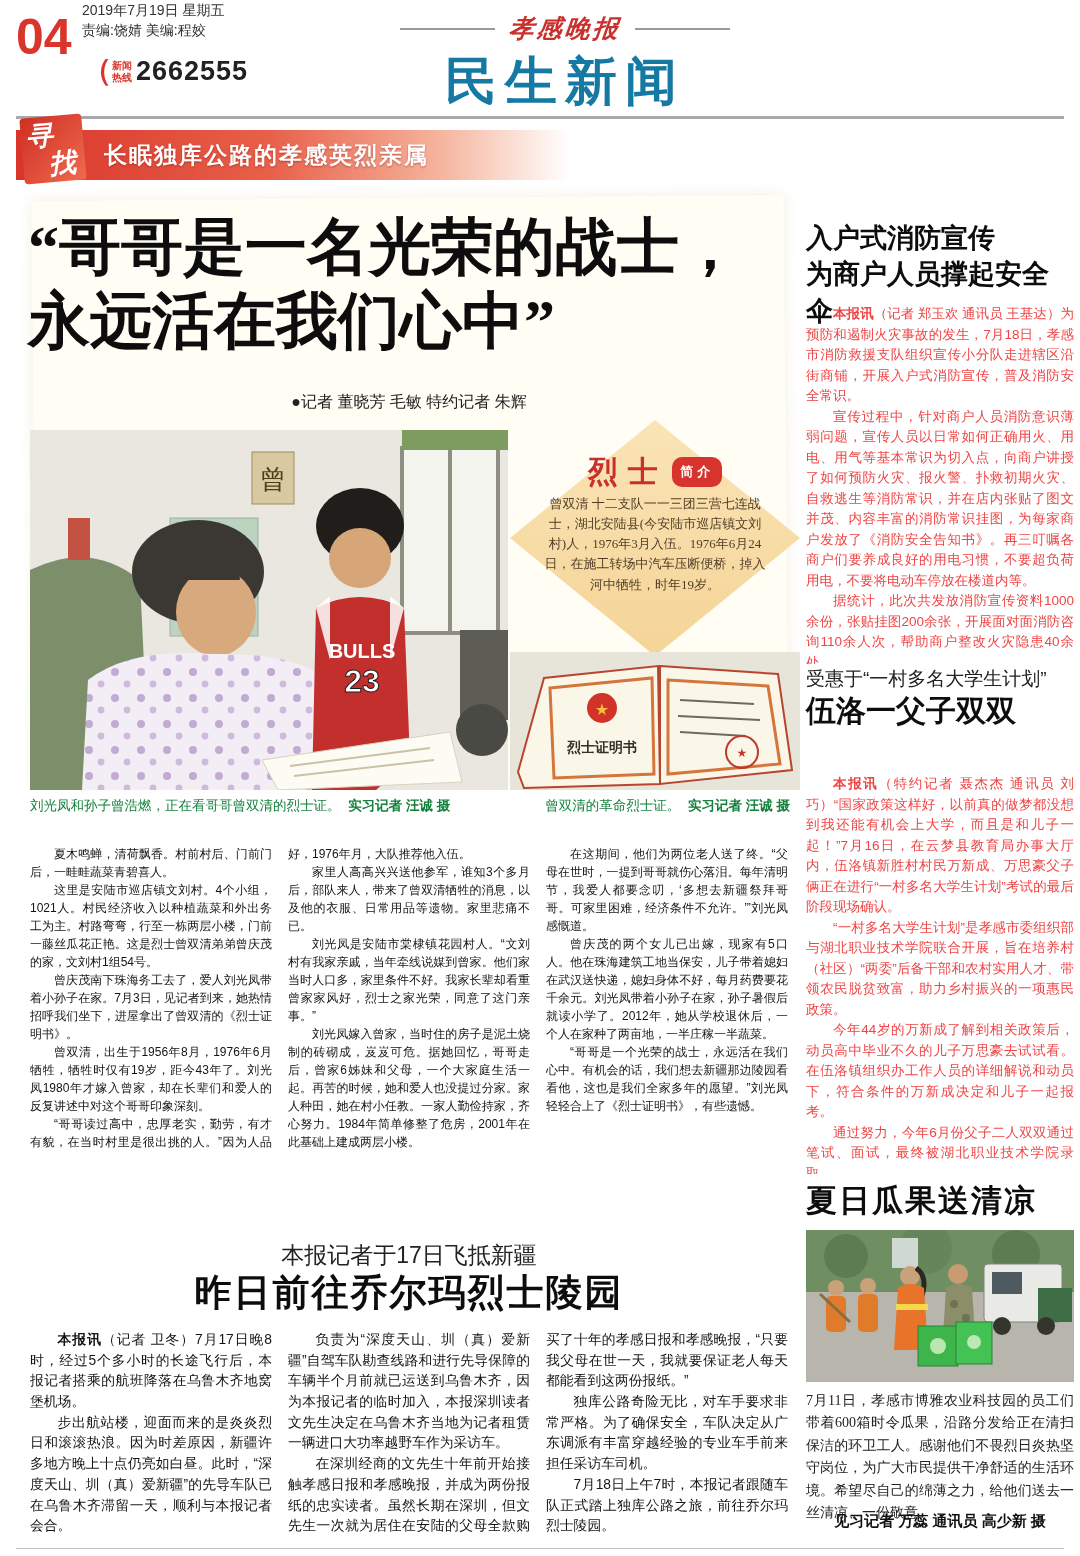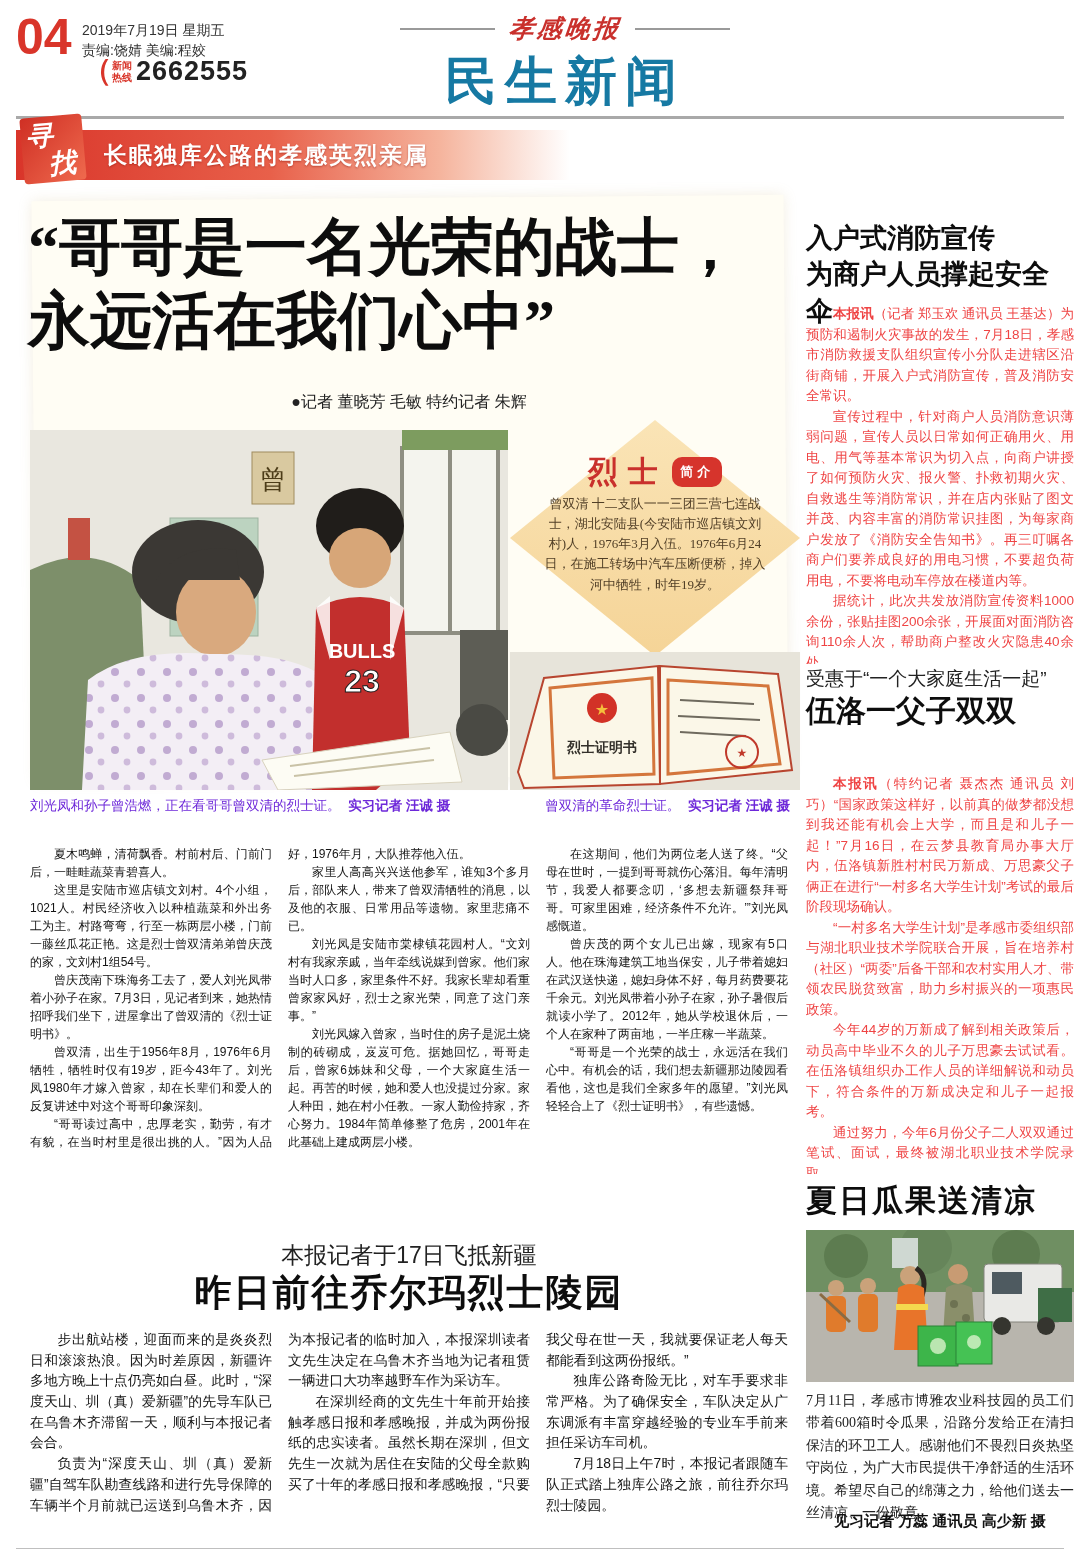--- a/index.html
+++ b/index.html
@@ -1,20 +1,20 @@
 <!DOCTYPE html>
 <html><head>
 <meta charset="utf-8">
 <style>
   html,body{margin:0;padding:0;background:#fff;}
   #page{position:relative;width:1080px;height:1556px;background:#fff;overflow:hidden;
         font-family:"Liberation Sans","DejaVu Sans",sans-serif;color:#1a1a1a;}
   
   .page-num{position:absolute;left:16px;top:12px;font-size:50px;font-weight:900;color:#d9352a;line-height:1;}
-  .hdr-meta{position:absolute;left:82px;top:20px;font-size:14px;color:#333;line-height:1.45;}
+  .hdr-meta{position:absolute;left:82px;top:0;font-size:14px;color:#333;line-height:1.45;}
   .hotline{position:absolute;left:82px;top:56px;display:flex;align-items:center;}
   .ph-icon{color:#d9352a;font-weight:900;font-size:30px;line-height:1;transform:translateY(-2px);}
   .ph-lbl{font-size:10px;color:#d9352a;line-height:1.15;margin:0 4px 0 0;font-weight:bold;}
   .ph-num{font-size:27px;font-weight:900;color:#222;letter-spacing:1px;}
   .masthead{position:absolute;left:320px;top:12px;width:490px;text-align:center;}
   .logo-row{display:flex;align-items:center;justify-content:center;}
   .logo-line{flex:0 0 95px;height:2px;background:#9a9a9a;}
   .logo-txt{margin:0 14px;color:#c9302c;font-size:25px;font-weight:bold;font-style:italic;
             font-family:"Liberation Serif","DejaVu Serif",serif;letter-spacing:3px;transform:skewX(-6deg);}
   .section-name{margin-top:2px;font-size:52px;font-weight:900;color:#1679a3;letter-spacing:8px;}
@@ -41,21 +41,21 @@
   .diamond-bg{position:absolute;inset:0;clip-path:polygon(50% 0,100% 50%,50% 100%,0 50%);
         background:linear-gradient(180deg,#fae4b6,#f5d497);}
   .d-title{position:absolute;top:32px;left:0;right:0;text-align:center;}
   .d-title .t{color:#c9302c;font-size:30px;font-weight:900;letter-spacing:10px;
         font-family:"Liberation Serif","DejaVu Serif",serif;}
   .d-badge{display:inline-block;background:#d6342c;color:#fff;font-size:13px;font-weight:bold;
         border-radius:10px;padding:6px 8px;letter-spacing:4px;vertical-align:6px;}
   .d-text{position:absolute;top:74px;left:34px;right:34px;text-align:center;font-size:13px;
         line-height:1.55;color:#503e26;font-family:"Liberation Serif","DejaVu Serif",serif;}
   .photo-cert{position:absolute;top:652px;left:510px;width:290px;height:138px;overflow:hidden;background:#efede6;}
-  .captions{position:absolute;top:797px;left:30px;width:760px;display:flex;font-size:13.5px;color:#6d28d9;}
+  .captions{position:absolute;top:797px;left:30px;width:760px;display:flex;font-size:13.5px;color:#15803d;}
   .cap-k{font-family:"Liberation Serif","DejaVu Serif",serif;}
   .cap-c{font-weight:bold;margin-left:4px;}
   .cap-right{margin-left:auto;}
   .main-article{position:absolute;top:845px;left:30px;width:758px;height:392px;overflow:hidden;
         column-count:3;column-gap:16px;font-size:12px;line-height:1.5;text-align:justify;color:#141414;}
   .main-article p,.bottom-body p,.sb-body p{margin:0;text-indent:2em;}
   .lead-in{font-weight:bold;}
   .rep-names{font-family:"Liberation Serif","DejaVu Serif",serif;}
   
   .bottom-kicker{position:absolute;top:1240px;left:30px;width:758px;text-align:center;font-size:23px;color:#222;}
@@ -212,40 +212,43 @@
     <p>刘光凤是安陆市棠棣镇花园村人。“文刘村有我家亲戚，当年牵线说媒到曾家。他们家当时人口多，家里条件不好。我家长辈却看重曾家家风好，烈士之家光荣，同意了这门亲事。”</p>
     <p>刘光凤嫁入曾家，当时住的房子是泥土烧制的砖砌成，岌岌可危。据她回忆，哥哥走后，曾家6姊妹和父母，一个大家庭生活一起。再苦的时候，她和爱人也没提过分家。家人种田，她在村小任教。一家人勤俭持家，齐心努力。1984年简单修整了危房，2001年在此基础上建成两层小楼。</p>
     <p>在这期间，他们为两位老人送了终。“父母在世时，一提到哥哥就伤心落泪。每年清明节，我爱人都要念叨，‘多想去新疆祭拜哥哥。可家里困难，经济条件不允许。’”刘光凤感慨道。</p>
     <p>曾庆茂的两个女儿已出嫁，现家有5口人。他在珠海建筑工地当保安，儿子带着媳妇在武汉送快递，媳妇身体不好，每月药费要花千余元。刘光凤带着小孙子在家，孙子暑假后就读小学了。2012年，她从学校退休后，一个人在家种了两亩地，一半庄稼一半蔬菜。</p>
     <p>“哥哥是一个光荣的战士，永远活在我们心中。有机会的话，我们想去新疆那边陵园看看他，这也是我们全家多年的愿望。”刘光凤轻轻合上了《烈士证明书》，有些遗憾。</p>
   </div>
 
   <div class="bottom-kicker">本报记者于17日飞抵新疆</div>
   <div class="bottom-headline">昨日前往乔尔玛烈士陵园</div>
   <div class="bottom-body">
+    <p>
+      <span class="lead-in">本报讯</span><span class="rep-names">（记者 卫冬）</span><span>7月17日晚8时，经过5个多小时的长途飞行后，本报记者搭乘的航班降落在乌鲁木齐地窝堡机场。</span>
+    </p>
     <p>步出航站楼，迎面而来的是炎炎烈日和滚滚热浪。因为时差原因，新疆许多地方晚上十点仍亮如白昼。此时，“深度天山、圳（真）爱新疆”的先导车队已在乌鲁木齐滞留一天，顺利与本报记者会合。</p>
     <p>负责为“深度天山、圳（真）爱新疆”自驾车队勘查线路和进行先导保障的车辆半个月前就已运送到乌鲁木齐，因为本报记者的临时加入，本报深圳读者文先生决定在乌鲁木齐当地为记者租赁一辆进口大功率越野车作为采访车。</p>
     <p>在深圳经商的文先生十年前开始接触孝感日报和孝感晚报，并成为两份报纸的忠实读者。虽然长期在深圳，但文先生一次就为居住在安陆的父母全款购买了十年的孝感日报和孝感晚报，“只要我父母在世一天，我就要保证老人每天都能看到这两份报纸。”</p>
     <p>独库公路奇险无比，对车手要求非常严格。为了确保安全，车队决定从广东调派有丰富穿越经验的专业车手前来担任采访车司机。</p>
     <p>7月18日上午7时，本报记者跟随车队正式踏上独库公路之旅，前往乔尔玛烈士陵园。</p>
   </div>
 
   <div class="sb-title sb-a1-title">
     <div>入户式消防宣传</div>
     <div>为商户人员撑起安全伞</div>
   </div>
   <div class="sb-body sb-a1-body">
     <p>
       <span class="lead-in">本报讯</span><span class="rep-names">（记者 郑玉欢 通讯员 王基达）</span><span>为预防和遏制火灾事故的发生，7月18日，孝感市消防救援支队组织宣传小分队走进辖区沿街商铺，开展入户式消防宣传，普及消防安全常识。</span>
     </p>
     <p>宣传过程中，针对商户人员消防意识薄弱问题，宣传人员以日常如何正确用火、用电、用气等基本常识为切入点，向商户讲授了如何预防火灾、报火警、扑救初期火灾、自救逃生等消防常识，并在店内张贴了图文并茂、内容丰富的消防常识挂图，为每家商户发放了《消防安全告知书》。再三叮嘱各商户们要养成良好的用电习惯，不要超负荷用电，不要将电动车停放在楼道内等。</p>
     <p>据统计，此次共发放消防宣传资料1000余份，张贴挂图200余张，开展面对面消防咨询110余人次，帮助商户整改火灾隐患40余处。</p>
   </div>
 
-  <div class="sb-a2-kicker">受惠于“一个大家庭生活一起”</div>
+  <div class="sb-a2-kicker">受惠于“一村多名大学生计划”</div>
   <div class="sb-title sb-a2-title">
     <div>伍洛一父子双双</div>
   </div>
   <div class="sb-body sb-a2-body">
     <p>
       <span class="lead-in">本报讯</span><span class="rep-names">（特约记者 聂杰杰 通讯员 刘巧）</span><span>“国家政策这样好，以前真的做梦都没想到我还能有机会上大学，而且是和儿子一起！”7月16日，在云梦县教育局办事大厅内，伍洛镇新胜村村民万新成、万思豪父子俩正在进行“一村多名大学生计划”考试的最后阶段现场确认。</span>
     </p>
     <p>“一村多名大学生计划”是孝感市委组织部与湖北职业技术学院联合开展，旨在培养村（社区）“两委”后备干部和农村实用人才、带领农民脱贫致富，助力乡村振兴的一项惠民政策。</p>
     <p>今年44岁的万新成了解到相关政策后，动员高中毕业不久的儿子万思豪去试试看。在伍洛镇组织办工作人员的详细解说和动员下，符合条件的万新成决定和儿子一起报考。</p>
     <p>通过努力，今年6月份父子二人双双通过笔试、面试，最终被湖北职业技术学院录取。</p>

